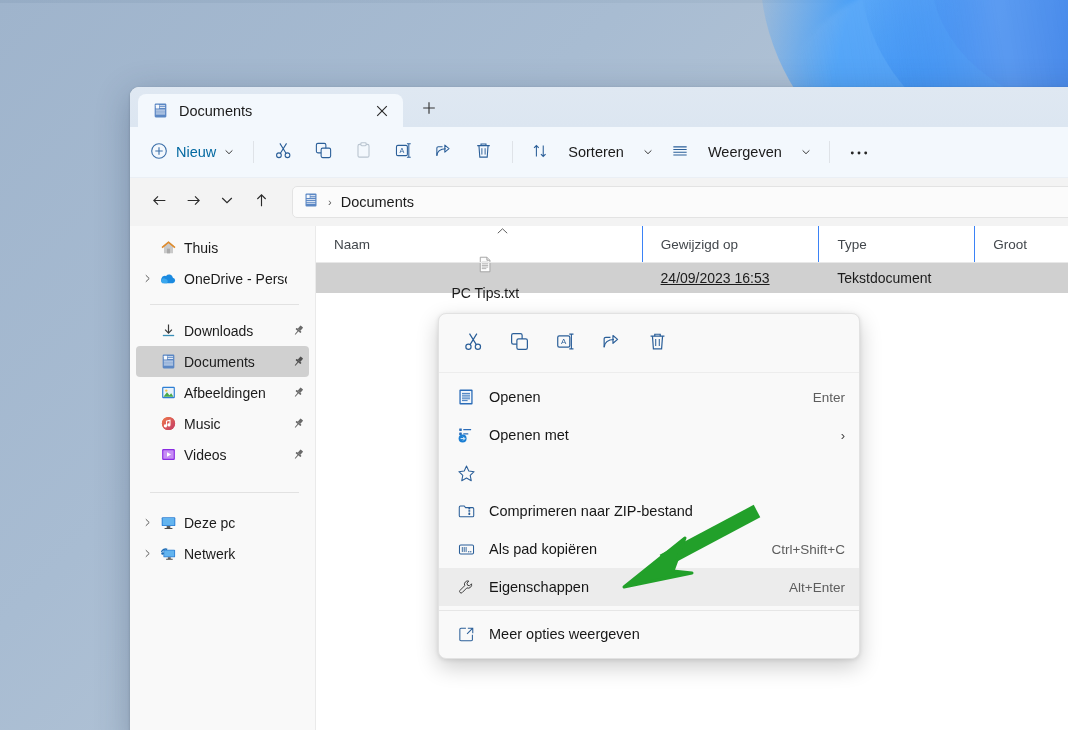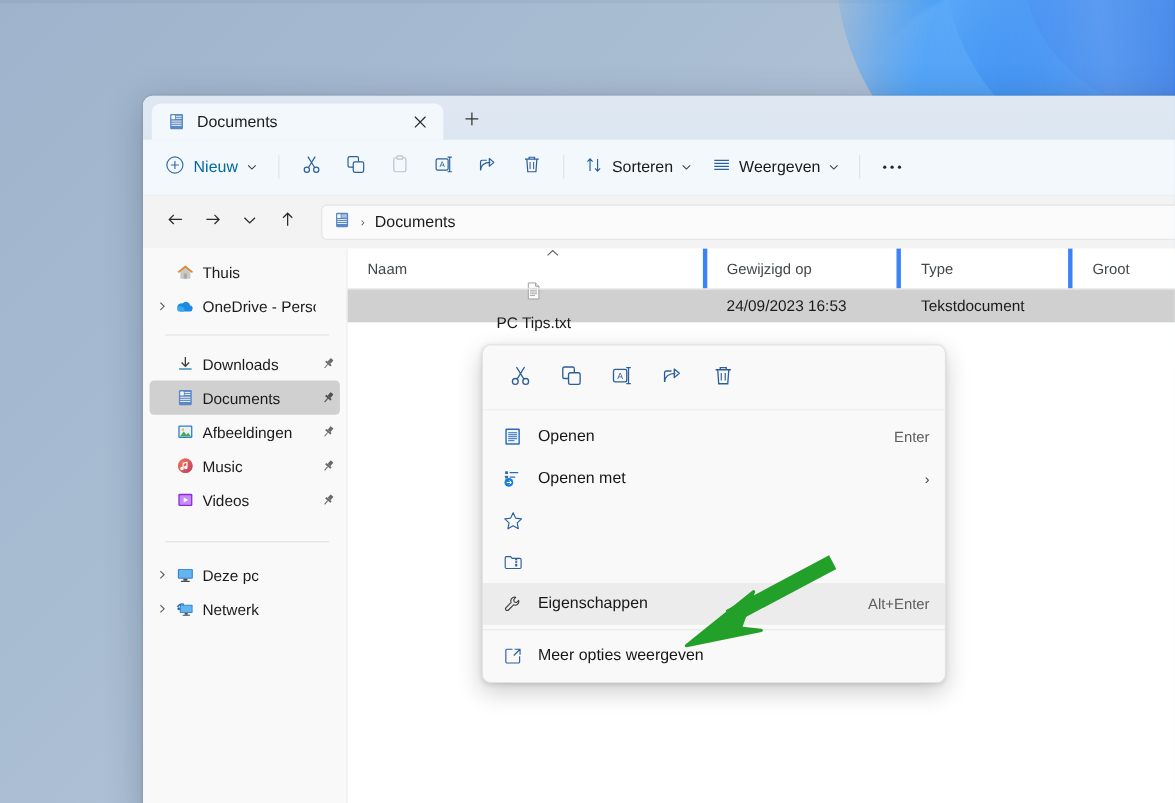--- a/index.html
+++ b/index.html
@@ -104,21 +104,21 @@
     color:#0369a1;font-size:14.5px;
   }
   .cmd-sep{width:1px;height:22px;background:#dfe3e8;margin:0 9px;}
   .cmd-ico{
     width:40px;height:32px;border-radius:4px;
     display:flex;align-items:center;justify-content:center;
     color:#2b5f99;
   }
   .cmd-ico.dim{color:#b9c4cf;}
   .cmd-txt{
-    display:flex;align-items:center;gap:7px;
+    display:flex;align-items:center;gap:19px;
     height:32px;padding:0 9px;border-radius:4px;
     color:#1b1b1b;font-size:14.5px;white-space:nowrap;
   }
   .chev{color:#3a3a3a;display:flex;align-items:center;}
 
   
   .addrbar{
     height:48px;background:#f3f3f3;
     display:flex;align-items:center;padding-left:12px;
   }
@@ -169,42 +169,42 @@
   .filelist{flex:1;background:#fff;position:relative;min-width:0;}
   .colheader{
     height:36px;display:flex;align-items:center;
     border-bottom:1px solid #e8e8e8;
     font-size:13.5px;color:#42474c;
     position:relative;
   }
   .col{
     padding-left:18px;box-sizing:border-box;height:36px;
     display:flex;align-items:center;
-    border-right:4px solid #3b82f6;
+    border-right:1px solid #3b82f6;
     white-space:nowrap;overflow:hidden;
   }
   .col.c-name{width:343px;}
   .col.c-mod{width:185px;}
   .col.c-type{width:163px;}
   .col.c-size{width:120px;border-right:none;}
   .sortmark{
     position:absolute;left:180px;top:-1px;
     font-size:11px;color:#5f5f5f;
   }
   .filerow{
     height:30px;display:flex;align-items:center;
     background:#d0d0d0;font-size:14px;color:#1b1b1b;
   }
   .cell{
     padding-left:18px;box-sizing:border-box;
     display:flex;align-items:center;gap:9px;
     white-space:nowrap;overflow:hidden;
   }
   .cell.c-name{width:343px;padding-left:12px;flex-direction:column;}
-  .cell.c-mod{width:185px;}
+  .cell.c-mod{width:185px;text-decoration:underline;}
   .cell.c-type{width:163px;text-align:right;}
   .cell.c-size{width:120px;}
 
   
   #ctxmenu{
     position:absolute;left:438px;top:313px;width:420px;
     background:#f9f9f9;
     border:1px solid #e2e2e2;
     border-radius:8px;
     box-shadow:0 8px 22px rgba(0,0,0,.20), 0 1px 4px rgba(0,0,0,.10);
@@ -767,22 +767,35 @@
 
   <div class="ctx-item">
     <span class="ctx-ico">
       <svg width="19" height="19" viewBox="0 0 20 20">
         <path d="M2.4 5.4 a1.2 1.2 0 0 1 1.2 -1.2 h4 l1.4 1.7 h7.4 a1.2 1.2 0 0 1 1.2 1.2 v7.3 a1.2 1.2 0 0 1 -1.2 1.2 h-12.8 a1.2 1.2 0 0 1 -1.2 -1.2 Z" stroke="#2b5f99" stroke-width="1.1" fill="none"></path>
         <rect x="12" y="6.2" width="1.9" height="1.6" fill="#2b5f99"></rect>
         <rect x="12" y="8.6" width="1.9" height="1.6" fill="#2b5f99"></rect>
         <rect x="12" y="11" width="1.9" height="2.6" rx=".5" fill="#2b5f99"></rect>
       </svg>
     </span>
-  </div>
-
+    <span class="ctx-label">Comprimeren naar ZIP-bestand</span>
+  </div>
+
+  <div class="ctx-item">
+    <span class="ctx-ico">
+      <svg width="19" height="19" viewBox="0 0 20 20">
+        <rect x="2.6" y="5.2" width="14.8" height="9.6" rx="1.3" stroke="#2b5f99" stroke-width="1.1" fill="none"></rect>
+        <path d="M5.6 7.4 V12.6 M7.6 7.4 V12.6 M9.6 7.4 V12.6" stroke="#2b5f99" stroke-width=".95"></path>
+        <circle cx="12.4" cy="12.4" r=".7" fill="#2b5f99"></circle>
+        <circle cx="14.5" cy="12.4" r=".7" fill="#2b5f99"></circle>
+      </svg>
+    </span>
+    <span class="ctx-label">Als pad kopiëren</span>
+    <span class="ctx-accel">Ctrl+Shift+C</span>
+  </div>
 
   <div class="ctx-item hover">
     <span class="ctx-ico">
       <svg width="19" height="19" viewBox="0 0 20 20">
         <path d="M12.4 3.2 a3.6 3.6 0 0 0 -4.3 4.9 L3.2 13 a1.6 1.6 0 0 0 2.3 2.3 l4.9 -4.9 a3.6 3.6 0 0 0 4.9 -4.3 l-2.1 2.1 l-2.1 -0.6 l-0.6 -2.1 Z" stroke="#3d3d3d" stroke-width="1.05" fill="none" stroke-linejoin="round"></path>
       </svg>
     </span>
     <span class="ctx-label">Eigenschappen</span>
     <span class="ctx-accel">Alt+Enter</span>
   </div>

